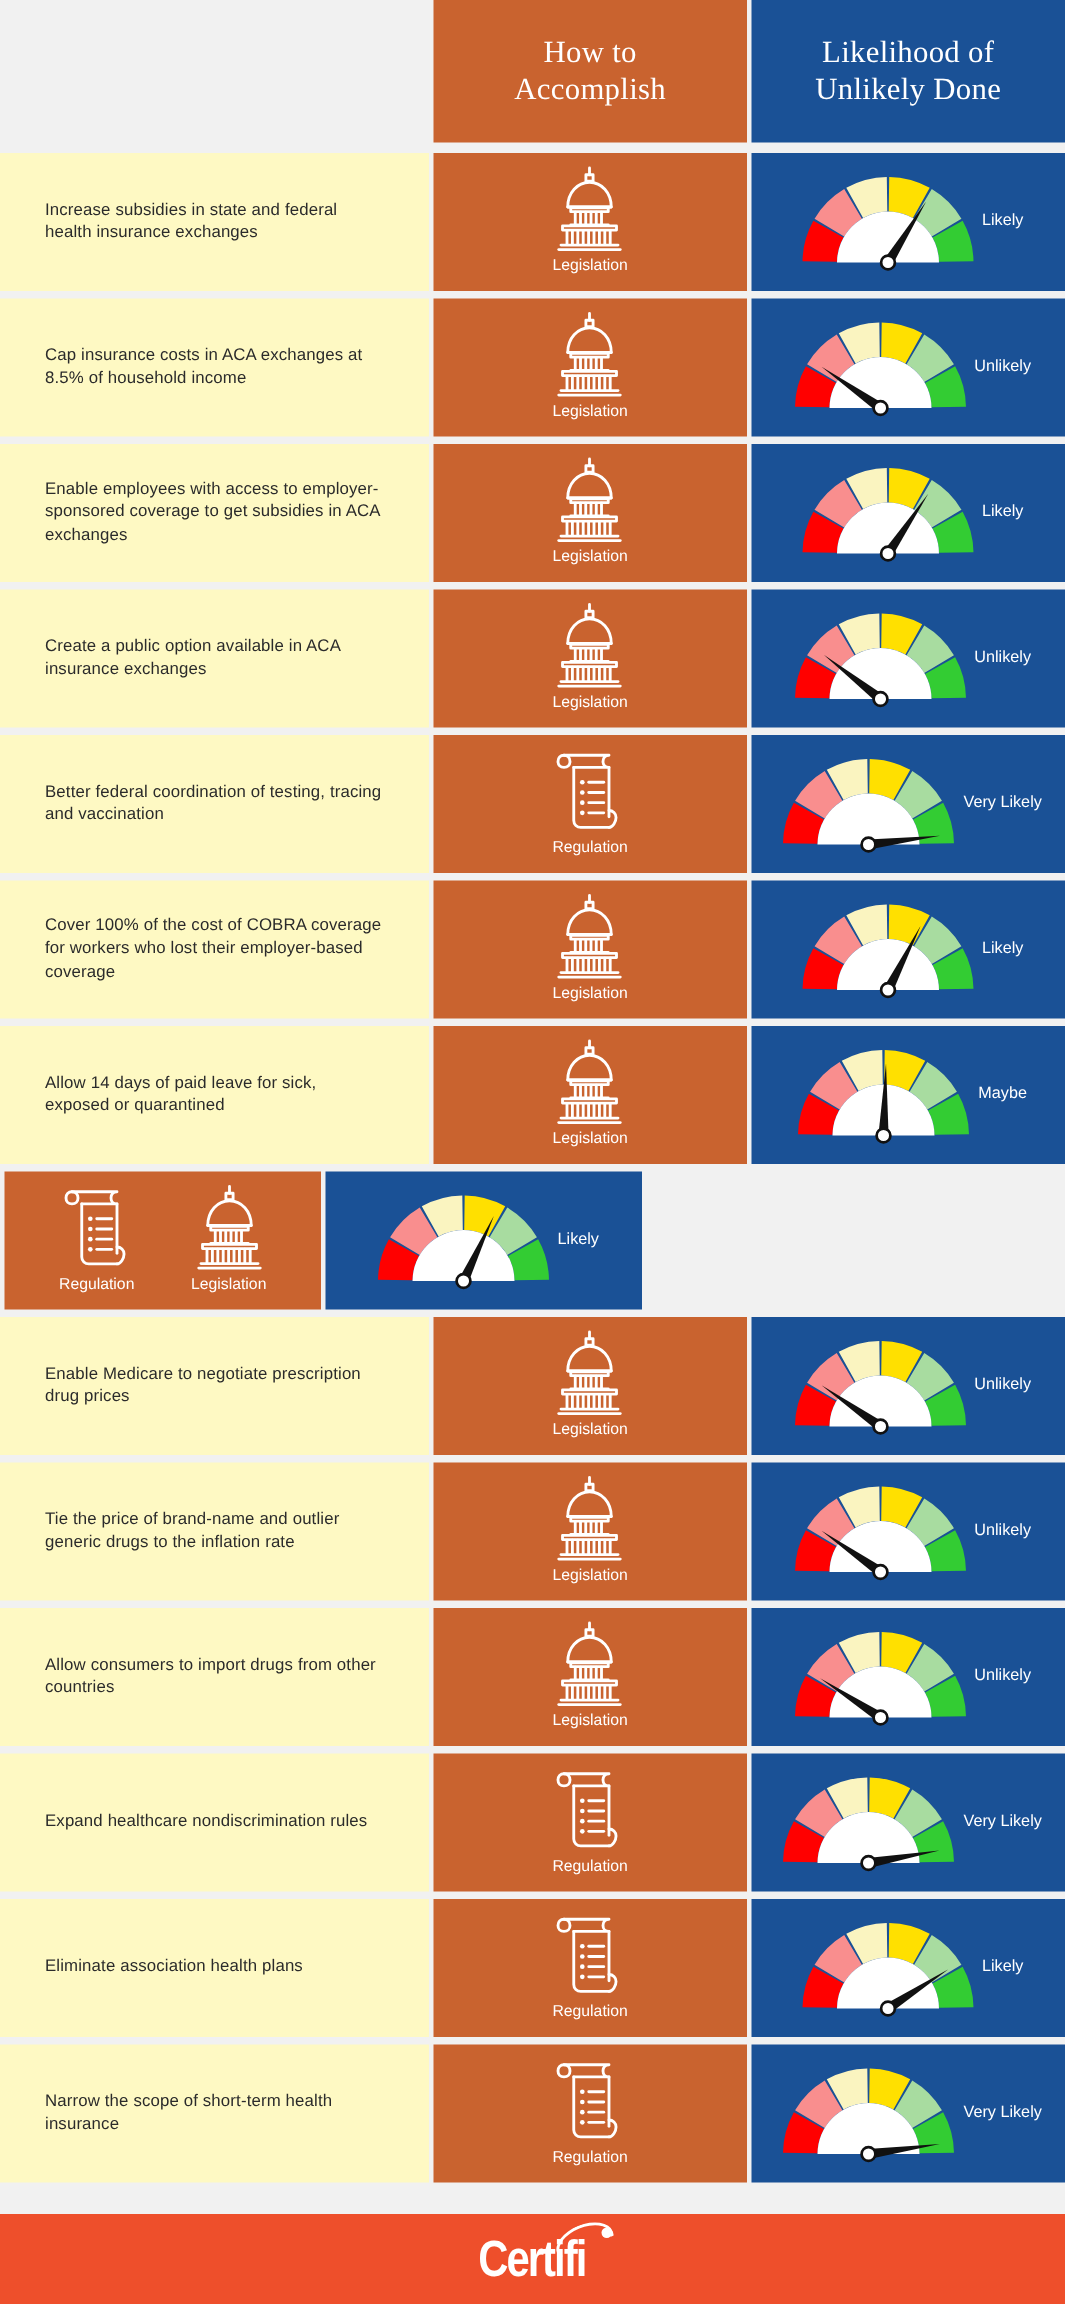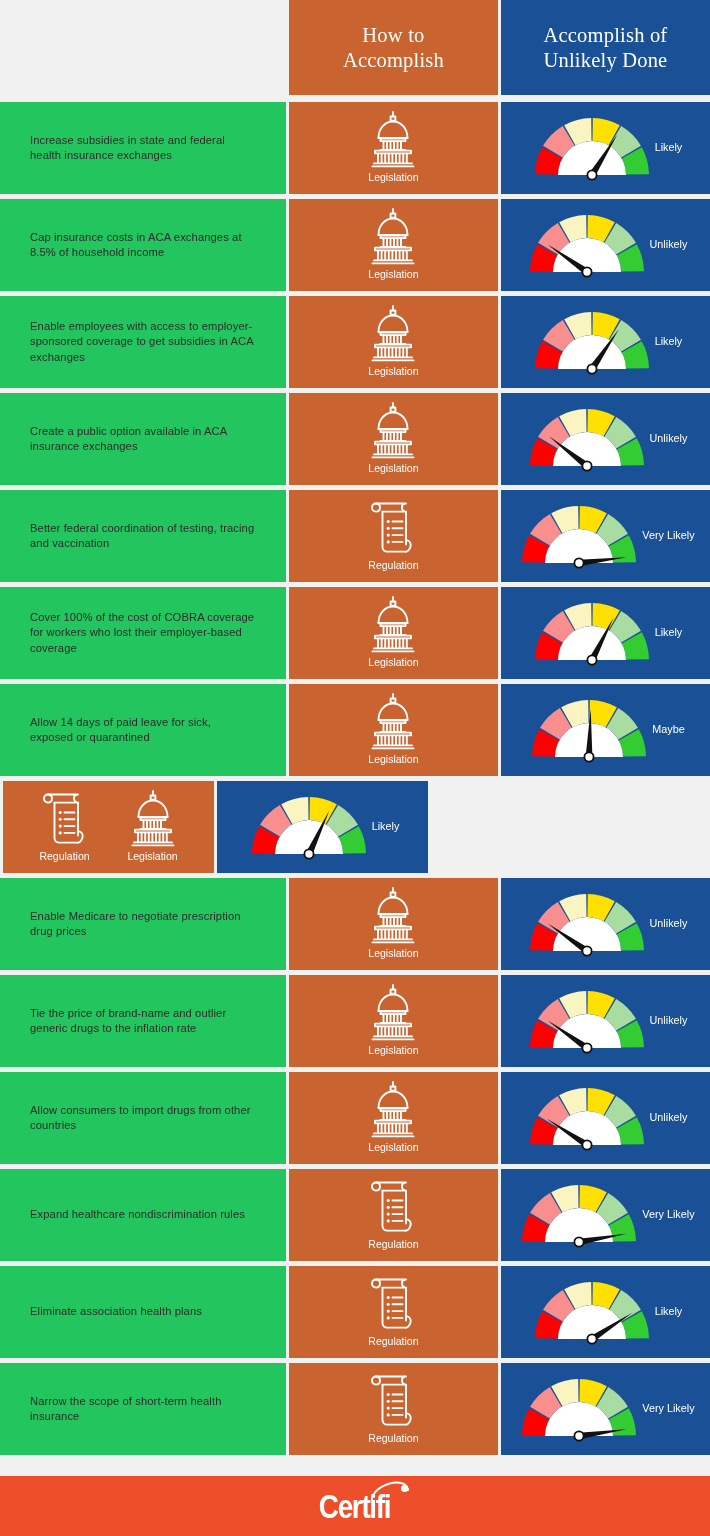--- a/index.html
+++ b/index.html
@@ -18,21 +18,21 @@
   .grid{
     position:absolute; left:0; top:0; width:710px;
   }
   .row{
     display:flex;
     width:710px;
     align-items:stretch;
   }
   .c-label{
     width:288px;
-    background:#22c55e;
+    background:#fef9c3;
     display:flex; align-items:center;
     padding:0 30px 0 30px;
   }
   .c-label .txt{
     font-size:11.2px;
     line-height:15.5px;
     color:#2b2b2b;
     letter-spacing:.1px;
   }
   .c-how{
@@ -166,21 +166,21 @@
   <div class="gap-h"></div>
   <div class="c-how" style="height:95px">
     <div class="hdr-title">
       <div>How to</div>
       <div>Accomplish</div>
     </div>
   </div>
   <div class="gap-h"></div>
   <div class="c-like" style="height:95px">
     <div class="hdr-title">
-      <div>Accomplish of</div>
+      <div>Likelihood of</div>
       <div>Unlikely Done</div>
     </div>
   </div>
 </div>
       <div class="rowgap" style="height:7px"></div>
       <div class="row">
     <div class="c-label" style="height:92px">
       <div class="txt">Increase subsidies in state and federal health insurance exchanges</div>
     </div>
     <div class="gap-h"></div>

